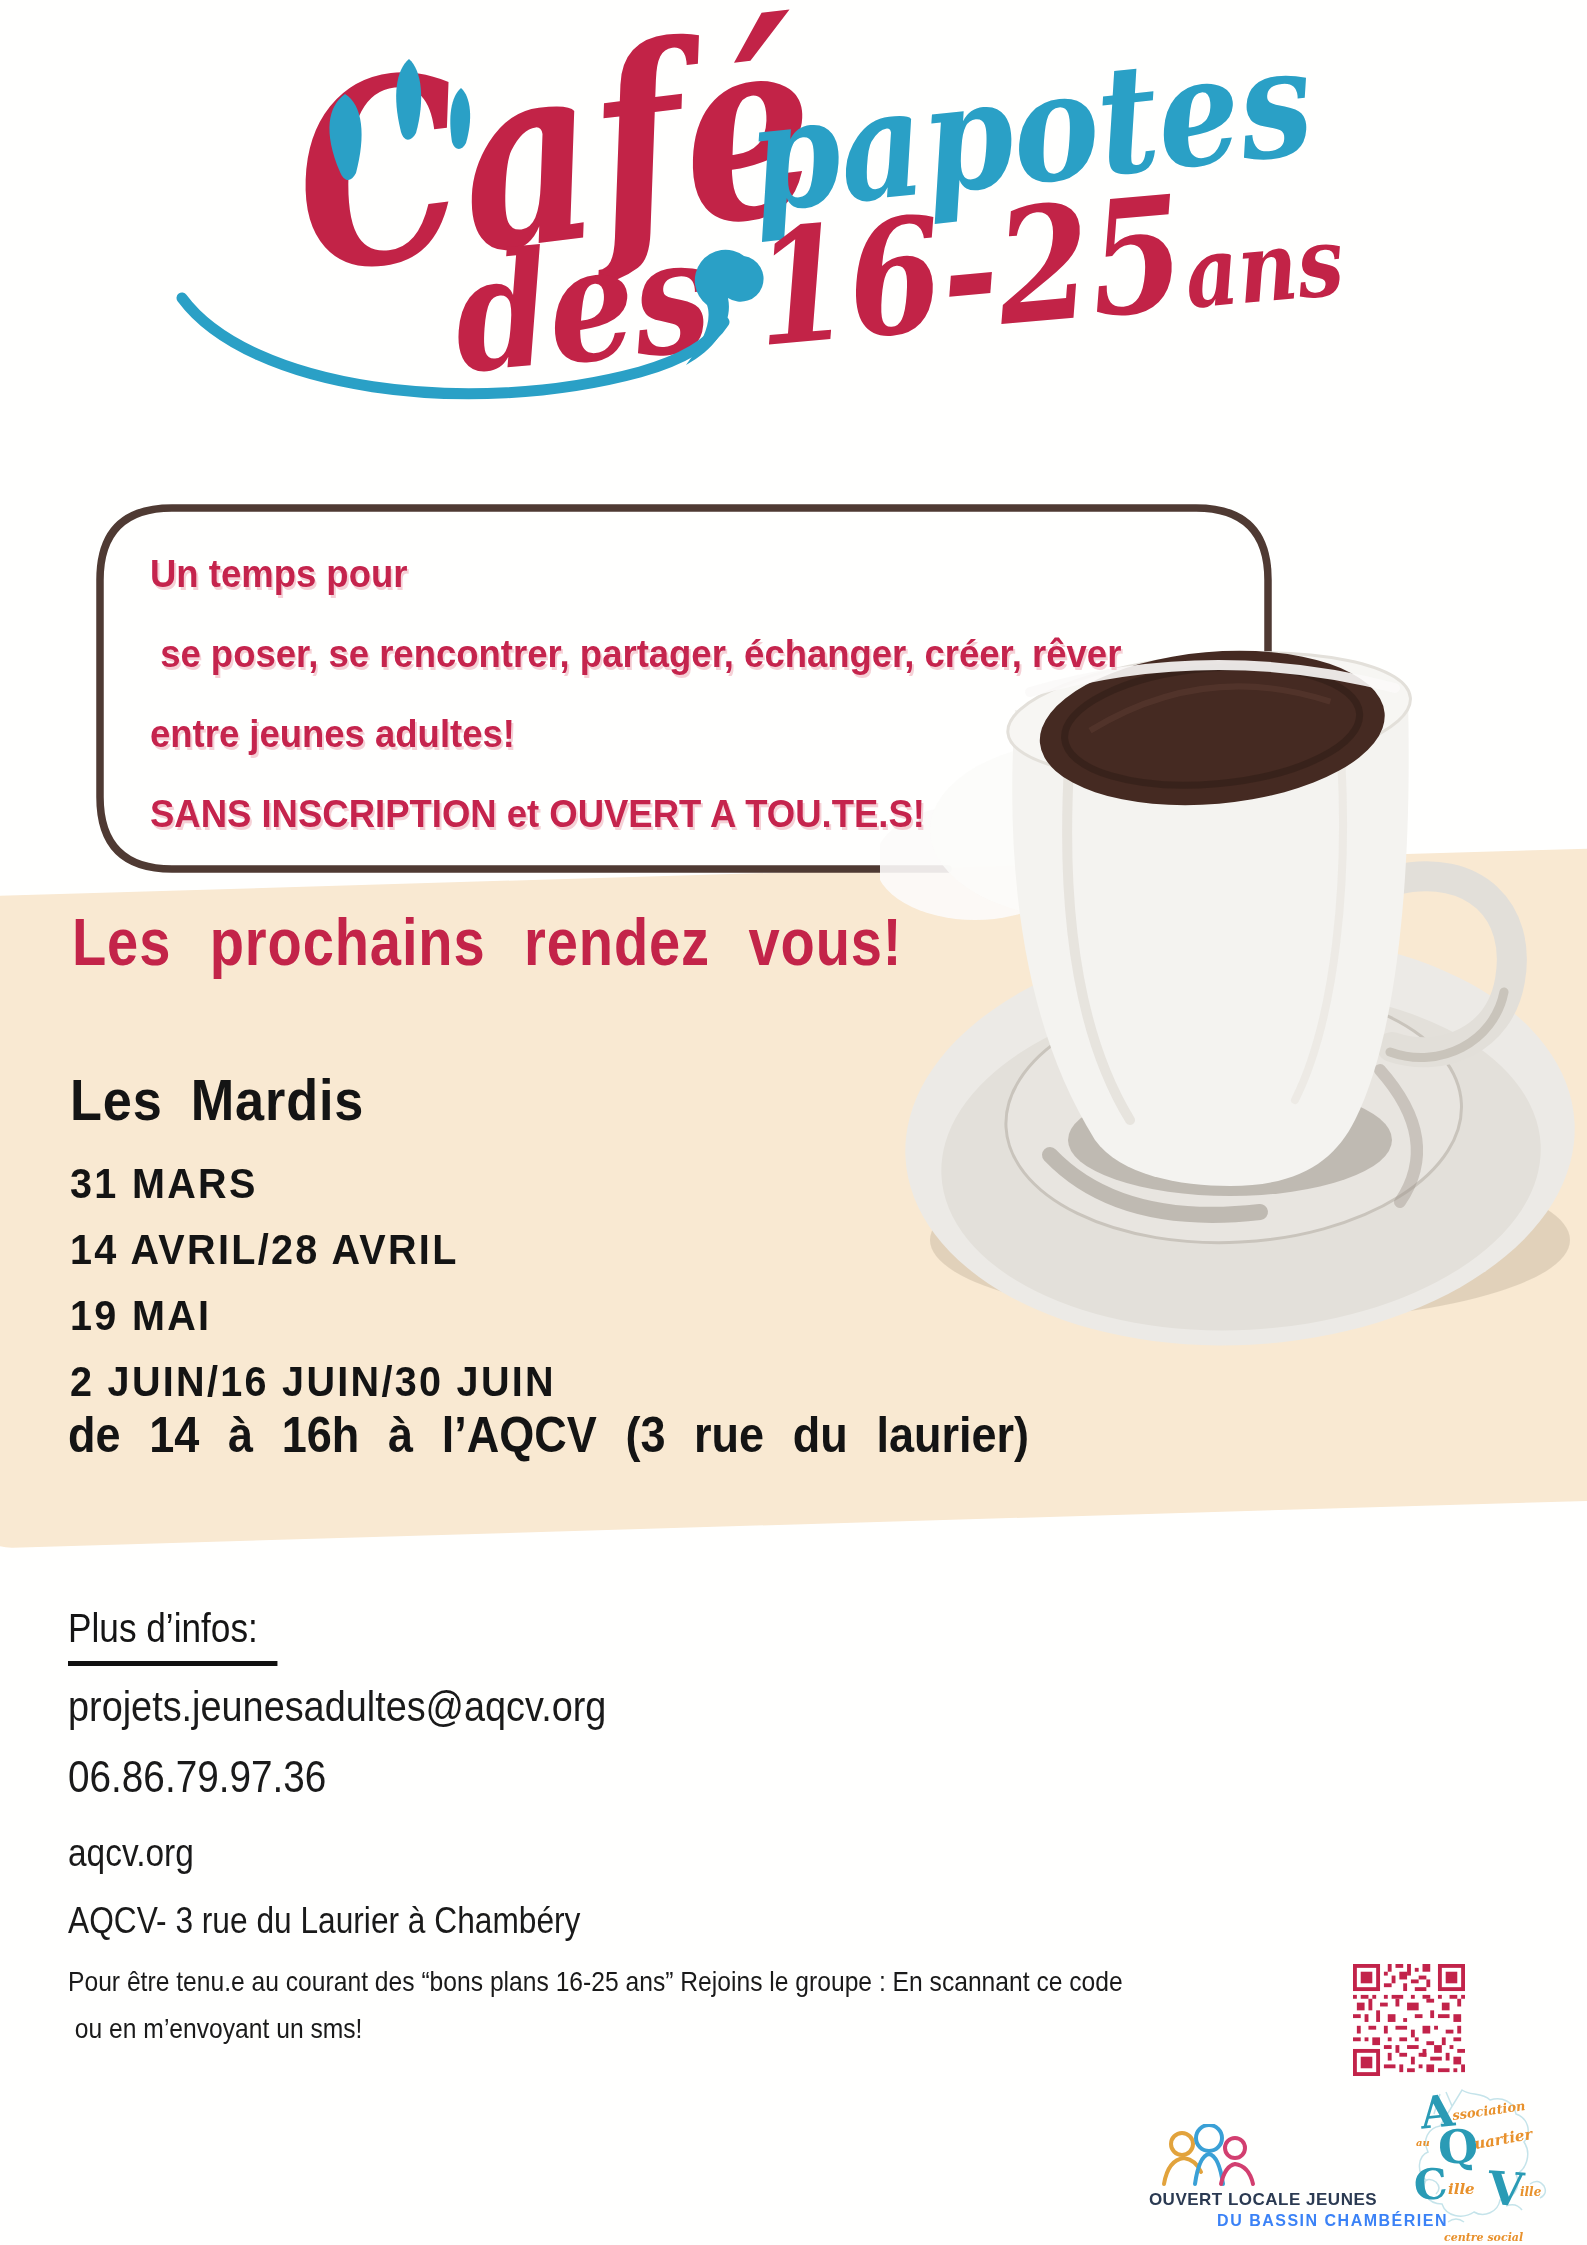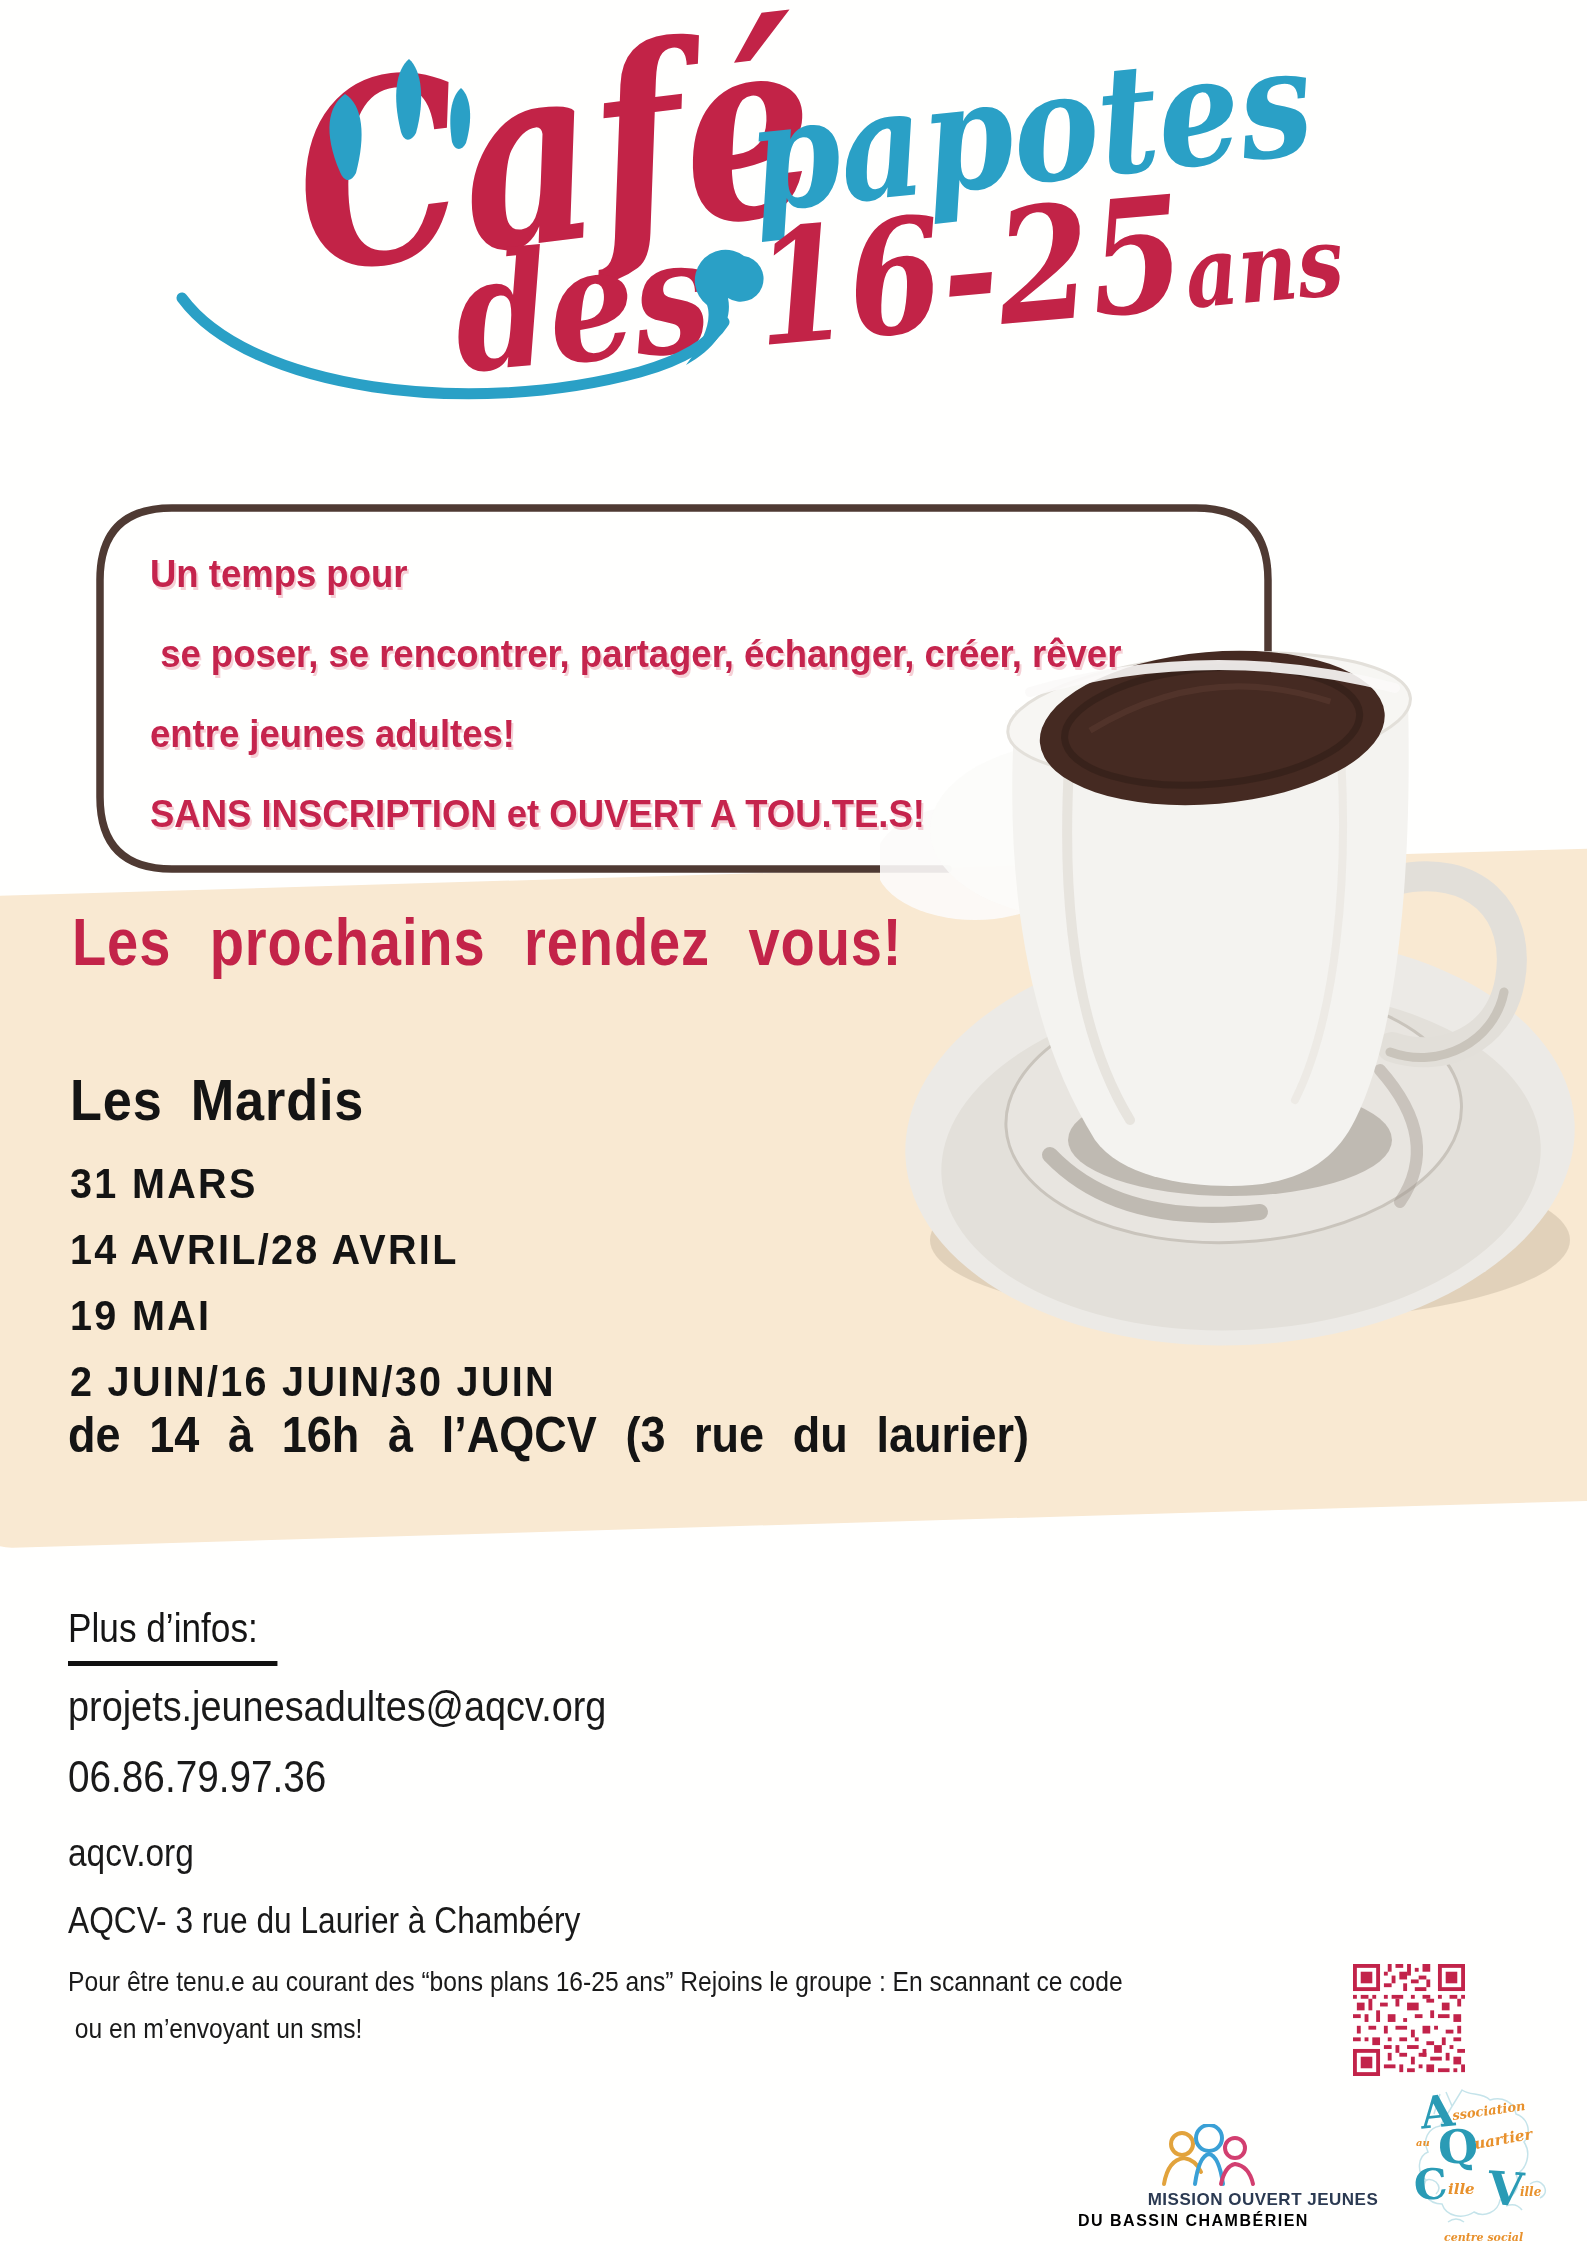--- a/index.html
+++ b/index.html
@@ -60,21 +60,21 @@
   .c-note2{left:68px;top:2013px;z-index:5;color:#1a1a1a;font-size:28px;
            transform:scaleX(.88);transform-origin:0 0;}
 
   .qr{left:1353px;top:1964px;z-index:5;}
 
   
   .ml{left:1078px;top:2120px;width:370px;height:118px;z-index:5;}
   .ml .icon{position:absolute;left:82px;top:4px;}
   .ml .l1{position:absolute;left:0;top:70px;width:370px;text-align:center;color:#2b3a52;
           font-weight:700;font-size:17px;letter-spacing:.5px;}
-  .ml .l2{position:absolute;left:0;top:92px;width:370px;text-align:left;color:#000000;
+  .ml .l2{position:absolute;left:0;top:92px;width:370px;text-align:right;color:#3b82f6;
           font-weight:700;font-size:16px;letter-spacing:1.5px;}
 
   
   .aqcv{left:1412px;top:2088px;width:150px;height:152px;z-index:5;
         font-family:"DejaVu Serif",serif;}
   .aqcv span{position:absolute;line-height:1;}
   .aqcv .big{color:#2a9bb5;font-weight:700;}
   .aqcv .sm{color:#e8912c;font-style:italic;font-weight:700;}
 </style>
 </head>
@@ -231,21 +231,21 @@
       </g>
       <g stroke="#3aa0d6" stroke-width="4">
         <circle cx="49" cy="14" r="13"></circle>
         <path d="M35 60 Q39 32 49 30 Q59 32 63 60"></path>
       </g>
       <g stroke="#d23f70" stroke-width="4">
         <circle cx="75" cy="24" r="10"></circle>
         <path d="M61 60 Q65 42 75 40 Q89 42 93 60"></path>
       </g>
     </svg>
-    <div class="l1">MISSION OUVERT JEUNES</div>
+    <div class="l1">OUVERT LOCALE JEUNES</div>
     <div class="l2">DU BASSIN CHAMBÉRIEN</div>
   </div>
 
   <div class="abs aqcv">
     <svg width="150" height="152" viewBox="0 0 150 152" style="position:absolute;left:0;top:0;opacity:.45" fill="none" stroke="#7fc3d2" stroke-width="1.5">
       <path d="M28 6 L22 26 M34 4 L40 18 M50 2 C58 8 70 4 78 12 C90 8 102 14 104 26 C116 30 120 44 112 54 C120 66 114 82 104 86 C110 100 100 112 88 112 C86 124 72 130 62 124 C50 132 34 128 30 116 C16 116 8 104 14 92 C4 84 6 68 16 64 C10 52 16 40 28 38 Z"></path>
       <path d="M10 96 Q16 88 24 94 Q30 100 24 106 M118 96 Q126 90 132 98 Q136 106 128 110"></path>
       <path d="M94 118 Q104 114 110 122 M36 134 Q44 128 52 134"></path>
     </svg>
     <span class="big" style="left:8px;top:2px;font-size:44px;transform:rotate(-6deg)">A</span>

